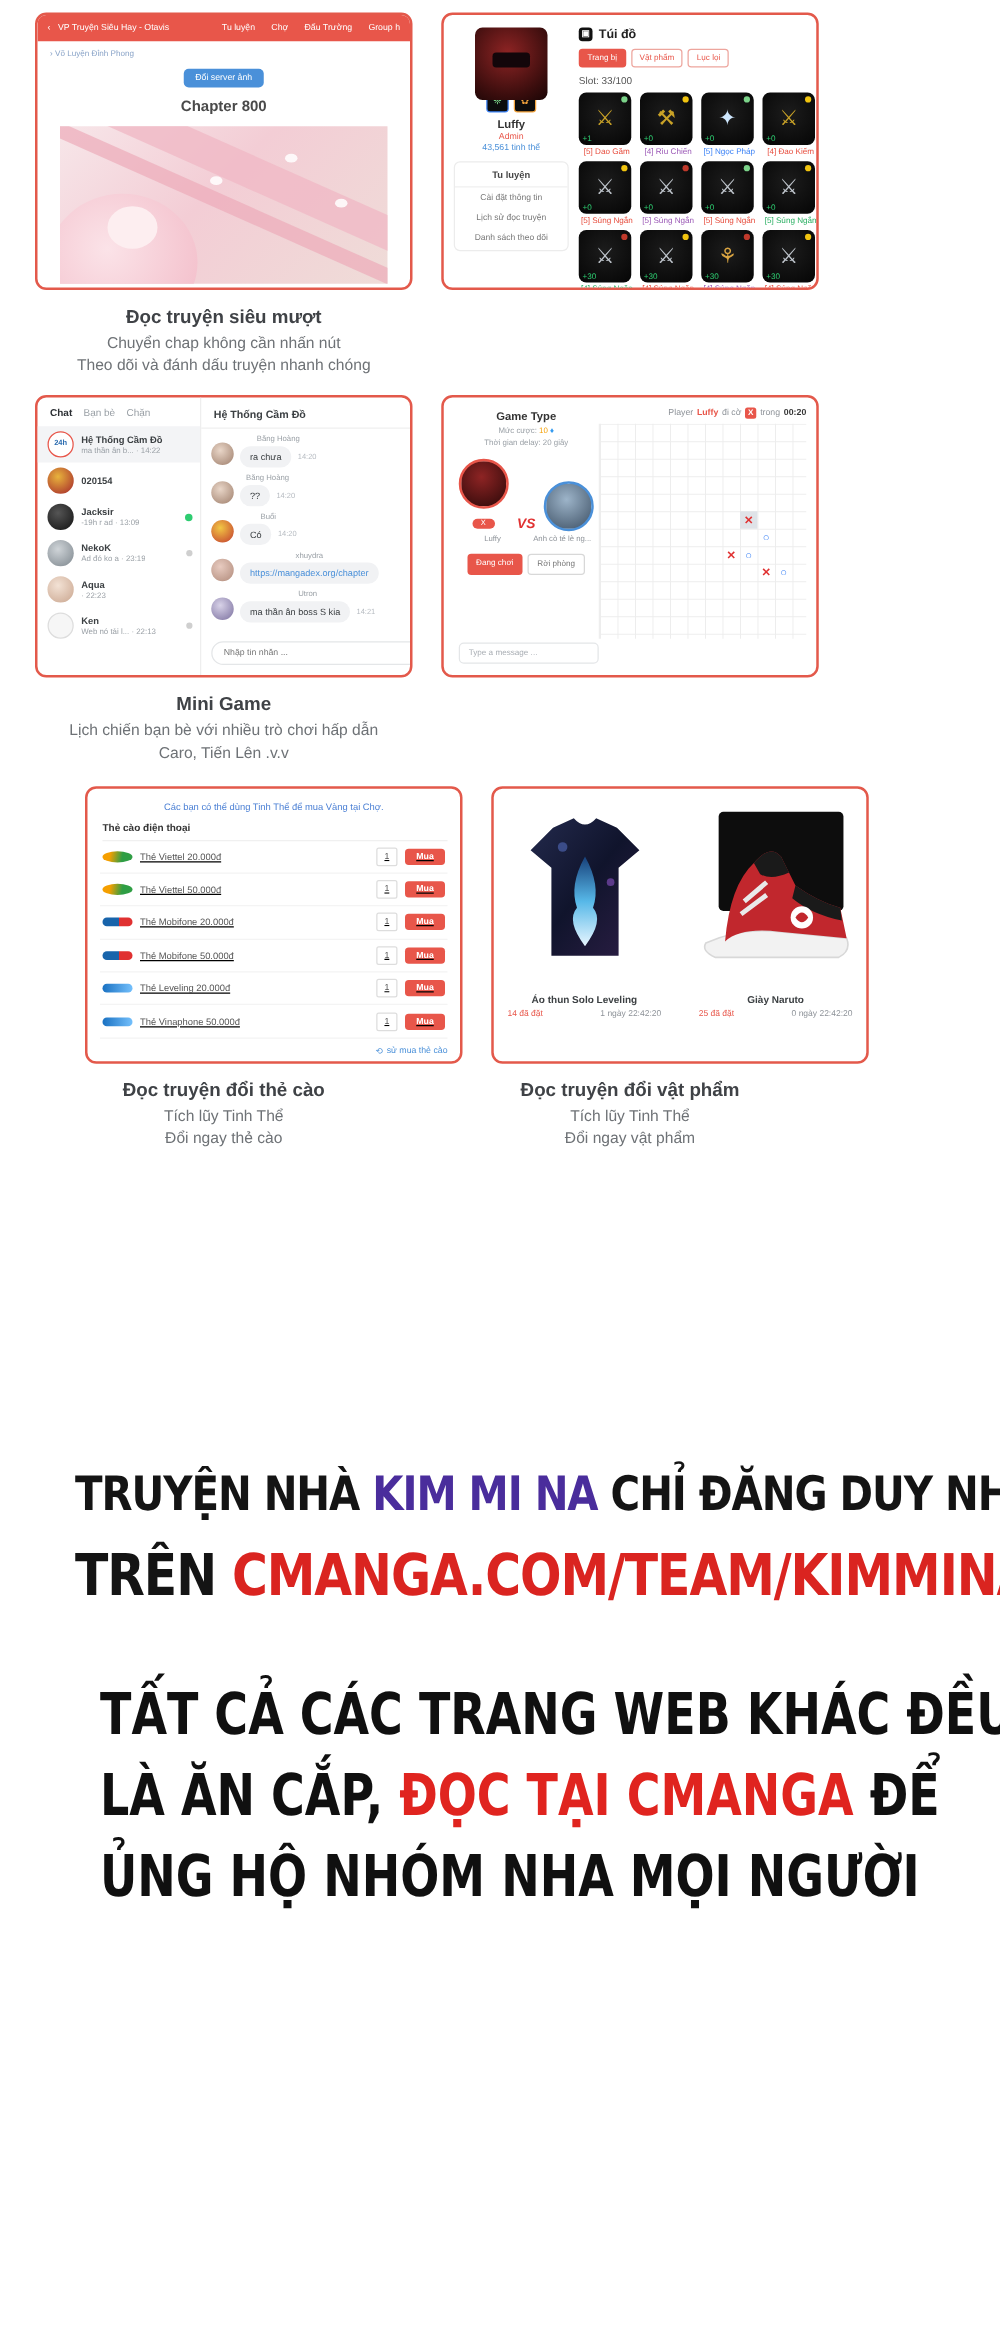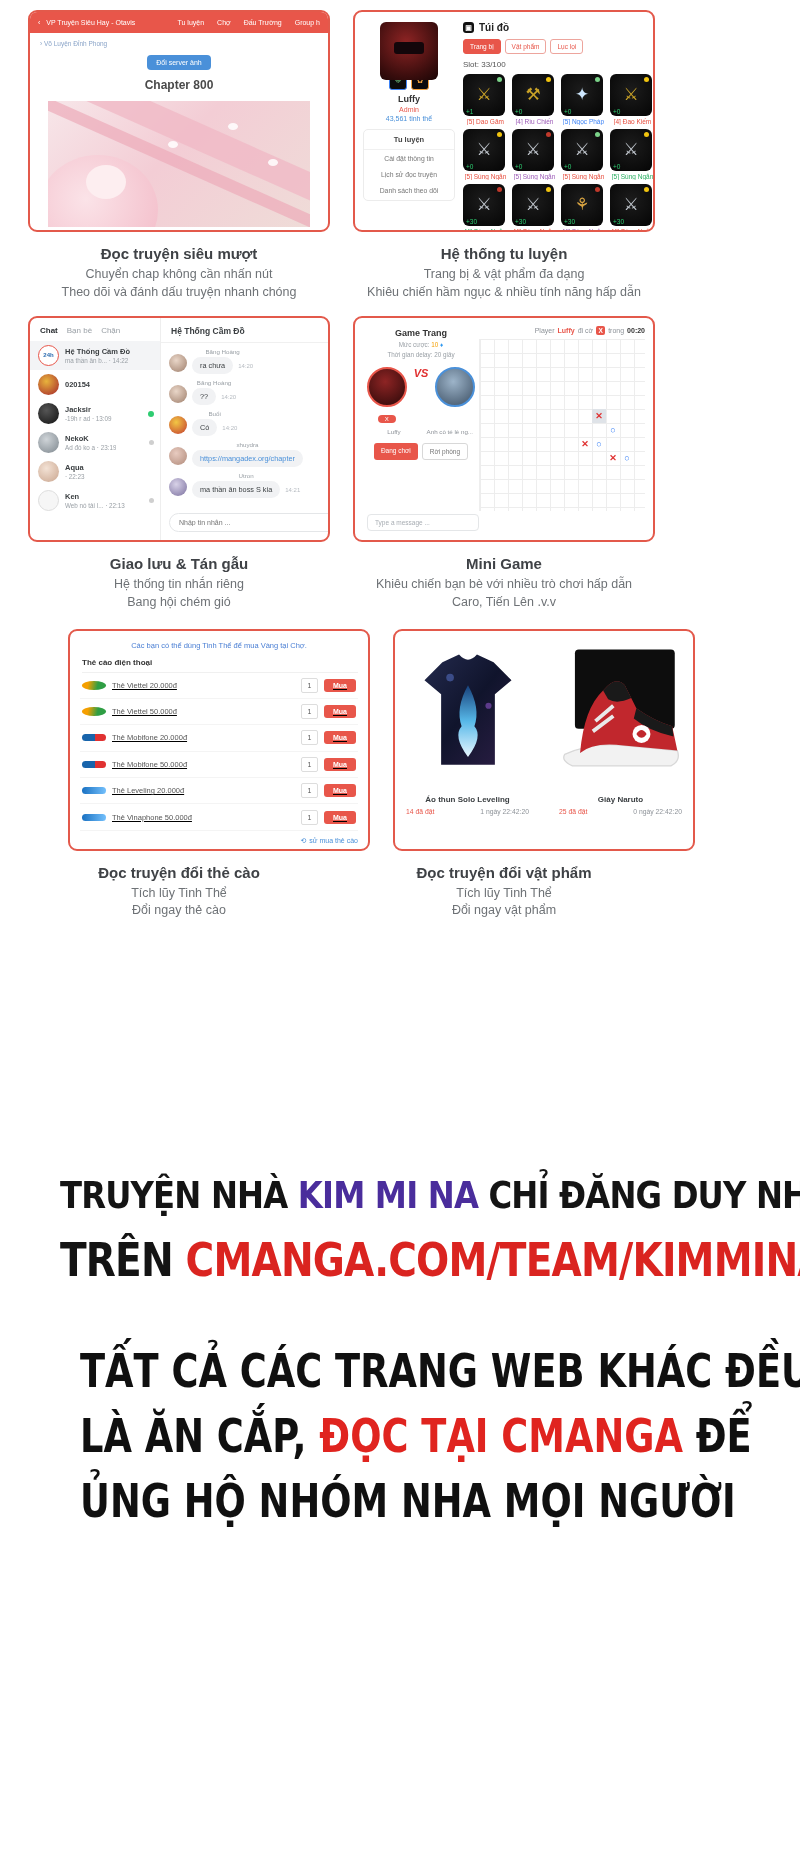--- a/index.html
+++ b/index.html
@@ -92,21 +92,21 @@
   .chat-input{margin:4px 8px 8px;border:1px solid #e4e6e8;border-radius:11px;font-size:7px;color:#9aa0a6;padding:5px 9px;background:#fff;width:auto;}
   input.chat-input{display:block;width:150px;outline:none;}
 
   
   .game-card{height:226px;padding:8px 8px;display:flex;}
   .g-left{width:116px;flex:none;text-align:center;}
   .g-title{font-size:9px;font-weight:bold;color:#333;margin-top:2px;}
   .g-sub{font-size:6.3px;color:#9aa0a6;margin-top:3px;}
   .g-sub .v{color:#f59f00;}
   .g-sub .gem{color:#339af0;}
-  .g-ava-row{display:flex;align-items:flex-start;justify-content:center;gap:7px;margin-top:9px;}
+  .g-ava-row{display:flex;align-items:flex-end;justify-content:center;gap:7px;margin-top:9px;}
   .g-ava{width:36px;height:36px;border-radius:50%;}
   .g-ava.p1{background:radial-gradient(circle at 45% 35%,#8e2424,#2a0808);border:2px solid #e8564a;}
   .g-ava.p2{background:radial-gradient(circle at 45% 35%,#9db4c9,#3c4f63);border:2px solid #4a90d9;}
   .g-vs{color:#e03131;font-weight:bold;font-size:11px;font-style:italic;}
   .g-tag{background:#e8564a;color:#fff;font-size:6px;border-radius:6px;padding:1px 7px;display:inline-block;margin-top:-5px;}
   .g-names{display:flex;justify-content:space-between;font-size:6.2px;color:#8d9298;margin:3px 6px 0;}
   .g-names span{width:50px;white-space:nowrap;overflow:hidden;}
   .g-btns{display:flex;gap:4px;justify-content:center;margin-top:8px;}
   .g-btn{font-size:6.5px;border-radius:3px;padding:4px 7px;}
   .g-btn.red{background:#e8564a;color:#fff;}
@@ -275,25 +275,20 @@
       </div>
     </div>
   </div>
 
   <div class="caption-row">
     <div class="caption">
       <h3>Đọc truyện siêu mượt</h3>
       <p>Chuyển chap không cần nhấn nút</p>
       <p>Theo dõi và đánh dấu truyện nhanh chóng</p>
     </div>
-    <div class="caption">
-      <h3>Hệ thống tu luyện</h3>
-      <p>Trang bị &amp; vật phẩm đa dạng</p>
-      <p>Khiêu chiến hầm ngục &amp; nhiều tính năng hấp dẫn</p>
-    </div>
   </div>
 
   <div class="row" style="margin-top:14px;">
 
     <div class="card chat-card">
       <div class="chat-left">
         <div class="chat-tabs">
           <span class="t0">Chat</span>
           <span>Bạn bè</span>
           <span>Chặn</span>
@@ -396,21 +391,21 @@
                 </div>
               </div>
           </div>
         </div>
         <input class="chat-input" placeholder="Nhập tin nhắn ..." style="">
       </div>
     </div>
 
     <div class="card game-card">
       <div class="g-left">
-        <div class="g-title">Game Trang</div>
+        <div class="g-title">Game Type</div>
         <div class="g-sub">
           <span>Mức cược:</span>
           <span class="v">10</span>
           <span class="gem">♦</span>
         </div>
         <div class="g-sub">
           <span>Thời gian delay:</span>
           <span>20 giây</span>
         </div>
         <div class="g-ava-row">
@@ -447,27 +442,22 @@
           <span class="mark x" style="left:126px;top:112px;">✕</span>
           <span class="mark o" style="left:140px;top:112px;">○</span>
         </div>
       </div>
       <div class="g-msg">Type a message ...</div>
     </div>
   </div>
 
   <div class="caption-row">
     <div class="caption">
-      <h3>Giao lưu &amp; Tán gẫu</h3>
-      <p>Hệ thống tin nhắn riêng</p>
-      <p>Bang hội chém gió</p>
-    </div>
-    <div class="caption">
       <h3>Mini Game</h3>
-      <p>Khiêu chiến bạn bè với nhiều trò chơi hấp dẫn</p>
+      <p>Lịch chiến bạn bè với nhiều trò chơi hấp dẫn</p>
       <p>Caro, Tiến Lên .v.v</p>
     </div>
   </div>
 
   <div class="row" style="margin-top:16px;padding-left:40px;">
 
     <div class="card cardshop-card">
       <div class="notice">Các bạn có thể dùng Tinh Thể để mua Vàng tại Chợ.</div>
       <div class="tc-head">Thẻ cào điện thoại</div>
 

